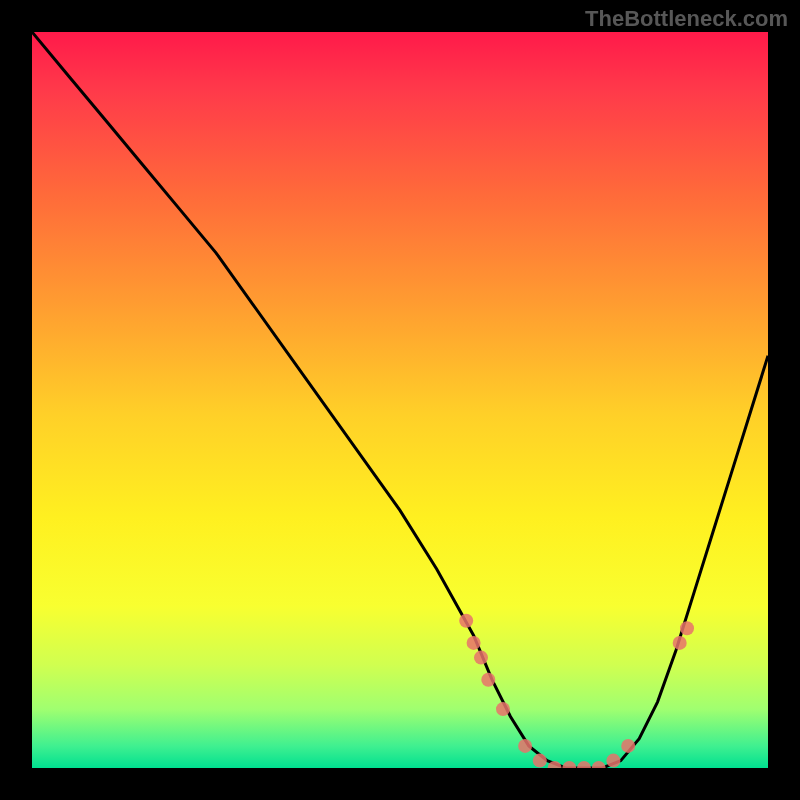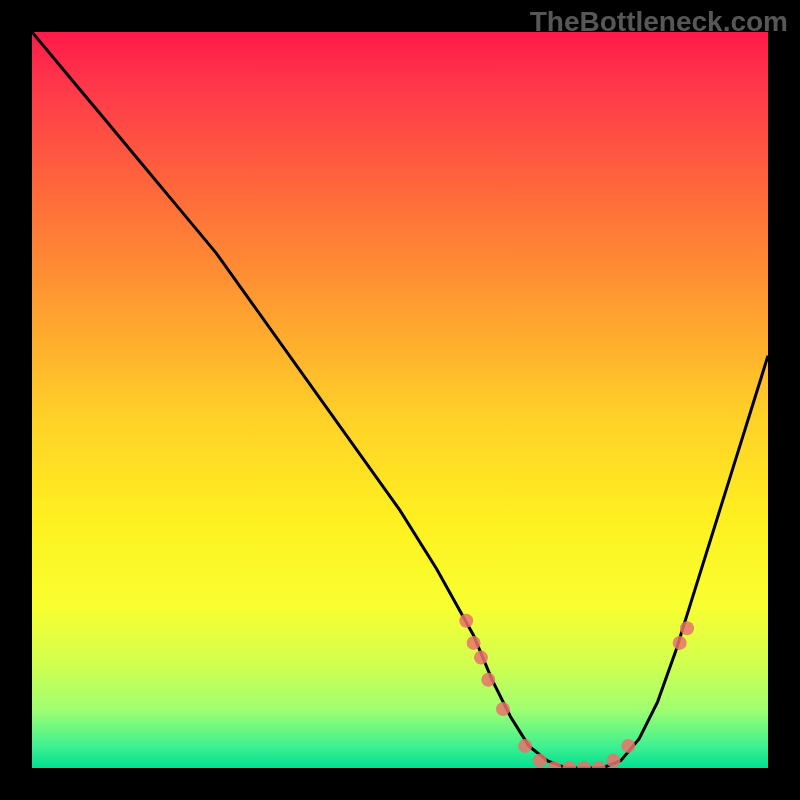--- a/index.html
+++ b/index.html
@@ -1,17 +1,17 @@
 <!DOCTYPE html>
 <html><head>
 <meta charset="utf-8">
 <style>
   * { margin: 0; padding: 0; box-sizing: border-box; }
   body { width: 800px; height: 800px; background: #000; position: relative; font-family: Arial, sans-serif; }
-  .watermark { position: absolute; top: 6px; right: 12px; color: #575757; font-size: 28px; font-weight: bold; z-index: 10; }
+  .watermark { position: absolute; top: 6px; right: 12px; color: #575757; font-size: 22px; font-weight: bold; z-index: 10; }
   .plot-frame { position: absolute; top: 32px; left: 32px; width: 736px; height: 736px; background: #000; }
   .plot-area { position: absolute; top: 0; left: 0; width: 100%; height: 100%; }
   .gradient-bg { position: absolute; top: 0; left: 0; width: 100%; height: 100%;
     background: linear-gradient(to bottom,
       #ff1a4a 0%,
       #ff3a4a 8%,
       #ff6a3a 22%,
       #ffa030 38%,
       #ffd028 52%,
       #fff020 66%,

